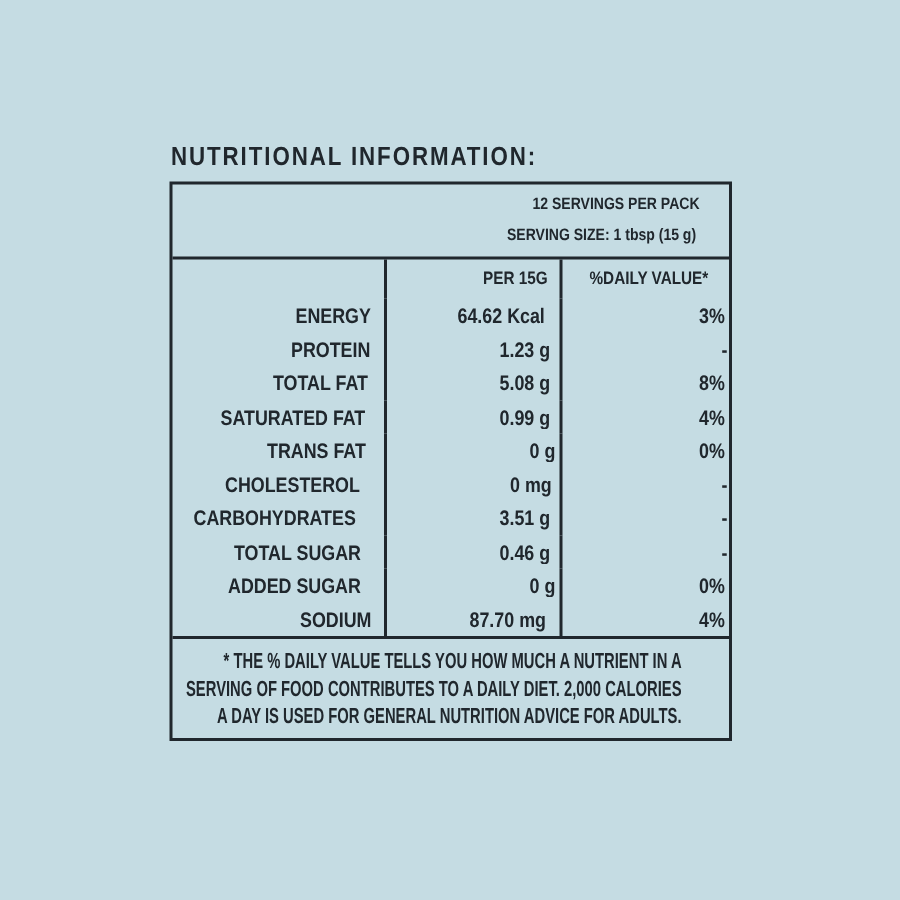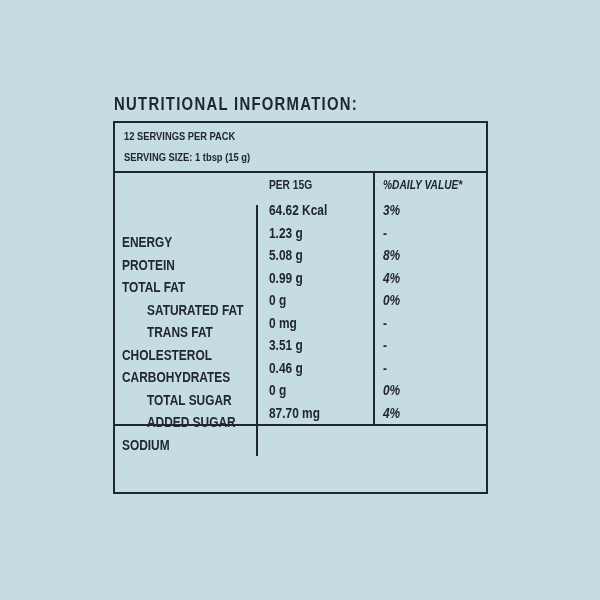--- a/index.html
+++ b/index.html
@@ -3,21 +3,21 @@
 <meta charset="utf-8">
 <style>
   * { box-sizing: border-box; margin: 0; padding: 0; }
   html, body { width: 600px; height: 600px; }
   body {
     font-family: "Liberation Sans", sans-serif;
     background: var(--bg, #c5dce3);
     color: var(--ink, #20272d);
     overflow: hidden;
   }
-  .stage { position: relative; width: 552px; height: 600px; }
+  .stage { position: relative; width: 552px; height: 600px; text-align: right; }
 
   
   .cx {
     display: inline-block;
     transform: scaleX(0.85);
     transform-origin: 0 50%;
     white-space: nowrap;
   }
 
   .page-title {
@@ -57,23 +57,23 @@
     grid-template-columns: 143px 117px 1fr;
     grid-template-rows: 26px repeat(10, 22.5px);
     border-bottom: 2px solid var(--ink, #20272d);
   }
   .row { display: contents; }
   .c {
     height: 100%;
     font-weight: bold;
     overflow: hidden;
   }
-  .c1 { border-right: 2px solid var(--ink, #20272d); padding-left: 7px; margin-top: 32px; }
+  .c1 { border-right: 2px solid var(--ink, #20272d); padding-left: 7px; }
   .c2 { border-right: 2px solid var(--ink, #20272d); padding-left: 11px; }
-  .c3 { padding-left: 8px; font-style: italic; }
+  .c3 { padding-left: 8px; }
   .hdr { line-height: 24px; font-size: 12px; }
   .cell { line-height: 22.5px; }
   .cell.c1 { font-size: 14px; }
   .cell.c2, .cell.c3 { font-size: 14px; }
   .indent { padding-left: 32px; }
 
   .footnote {
     flex: 1;
     padding: 6px 0 0 9px;
     font-size: 14.5px;
@@ -164,15 +164,20 @@
       </div>
 
       <div class="row">
         <div class="c c1 cell"><span class="cx">SODIUM</span></div>
         <div class="c c2 cell"><span class="cx">87.70 mg</span></div>
         <div class="c c3 cell"><span class="cx">4%</span></div>
       </div>
 
     </div>
 
+    <div class="footnote">
+      <span class="fx">* THE % DAILY VALUE TELLS YOU HOW MUCH A NUTRIENT IN A
+SERVING OF FOOD CONTRIBUTES TO A DAILY DIET. 2,000 CALORIES
+A DAY IS USED FOR GENERAL NUTRITION ADVICE FOR ADULTS.</span>
+    </div>
 
   </div>
 </div>
 
 </body></html>

